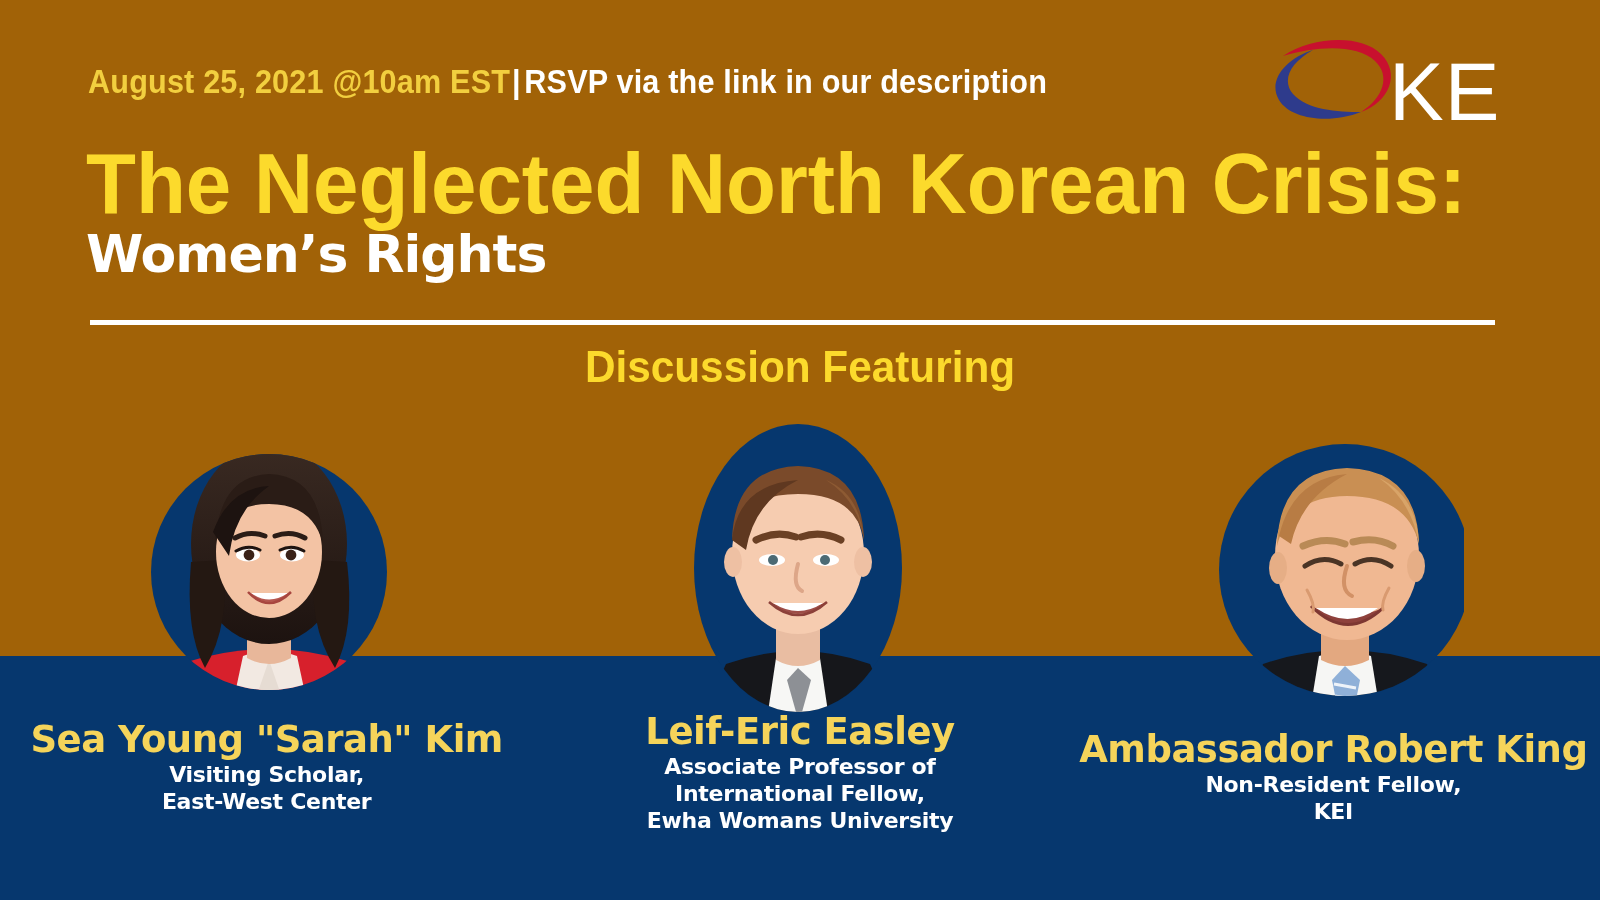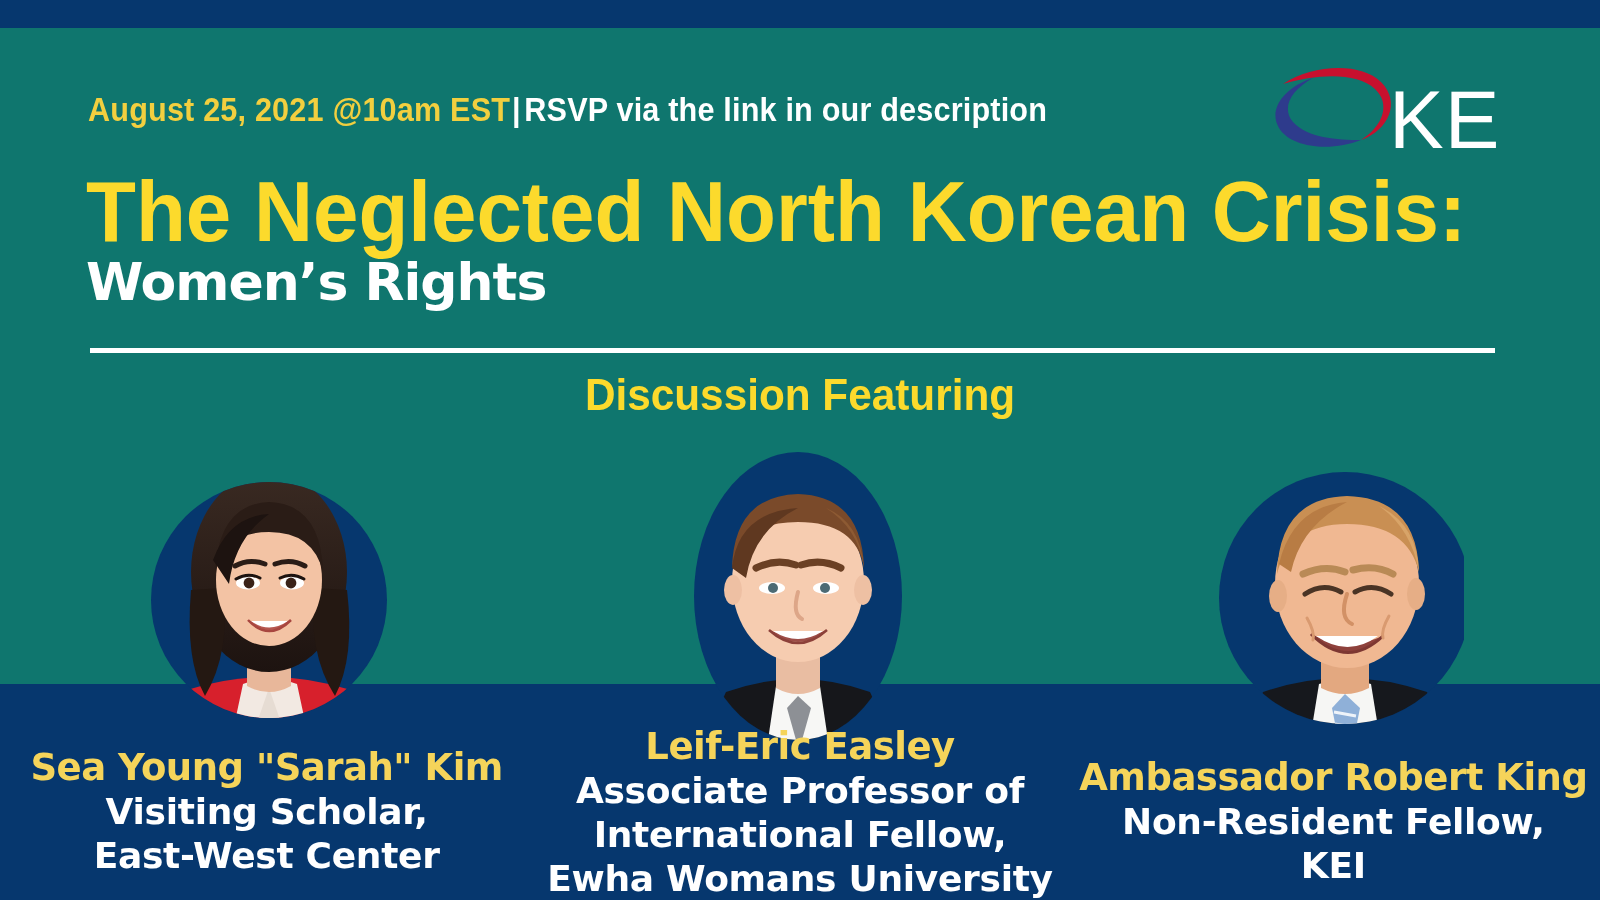--- a/index.html
+++ b/index.html
@@ -7,22 +7,21 @@
   html, body {
     width:1600px; height:900px;
     overflow:hidden;
     background:#06376e;
     font-family:"Liberation Sans", sans-serif;
   }
 
   #poster {
     position:relative;
     width:1600px; height:656px;
-    background:#0f766e;
-    margin-top:28px;
+    background:#a16207;
   }
 
   
   .date-line {
     position:absolute;
     left:88px; top:62px;
     font-family:"Liberation Sans Narrow","Liberation Sans",sans-serif;
     font-weight:bold;
     font-size:34px;
     letter-spacing:0.2px;
@@ -122,32 +121,32 @@
     font-weight:bold;
     font-size:37px;
     line-height:1.08;
     letter-spacing:-0.5px;
     white-space:nowrap;
   }
   .sp-role {
     color:#ffffff;
     font-family:"DejaVu Sans","Liberation Sans",sans-serif;
     font-weight:bold;
-    font-size:36px;
+    font-size:22px;
     line-height:1.22;
     letter-spacing:-0.3px;
     margin-top:2px;
   }
   .sp-role div { white-space:nowrap; }
 
   
   .sp1 .portrait { margin-left:6px; }
   .sp1 .sp-text  { top:308px; }
   .sp2 .portrait { margin-left:-2px; }
-  .sp2 .sp-text  { top:287px; }
+  .sp2 .sp-text  { top:300px; }
   .sp3 .portrait { margin-left:16px; margin-top:18px; }
   .sp3 .sp-text  { top:318px; }
 </style>
 </head>
 <body>
 
 <div id="poster">
 
   <div class="date-line">
     <span class="accent">August 25, 2021 @10am EST</span><span class="sep">|</span><span class="plain">RSVP via the link in our description</span>

